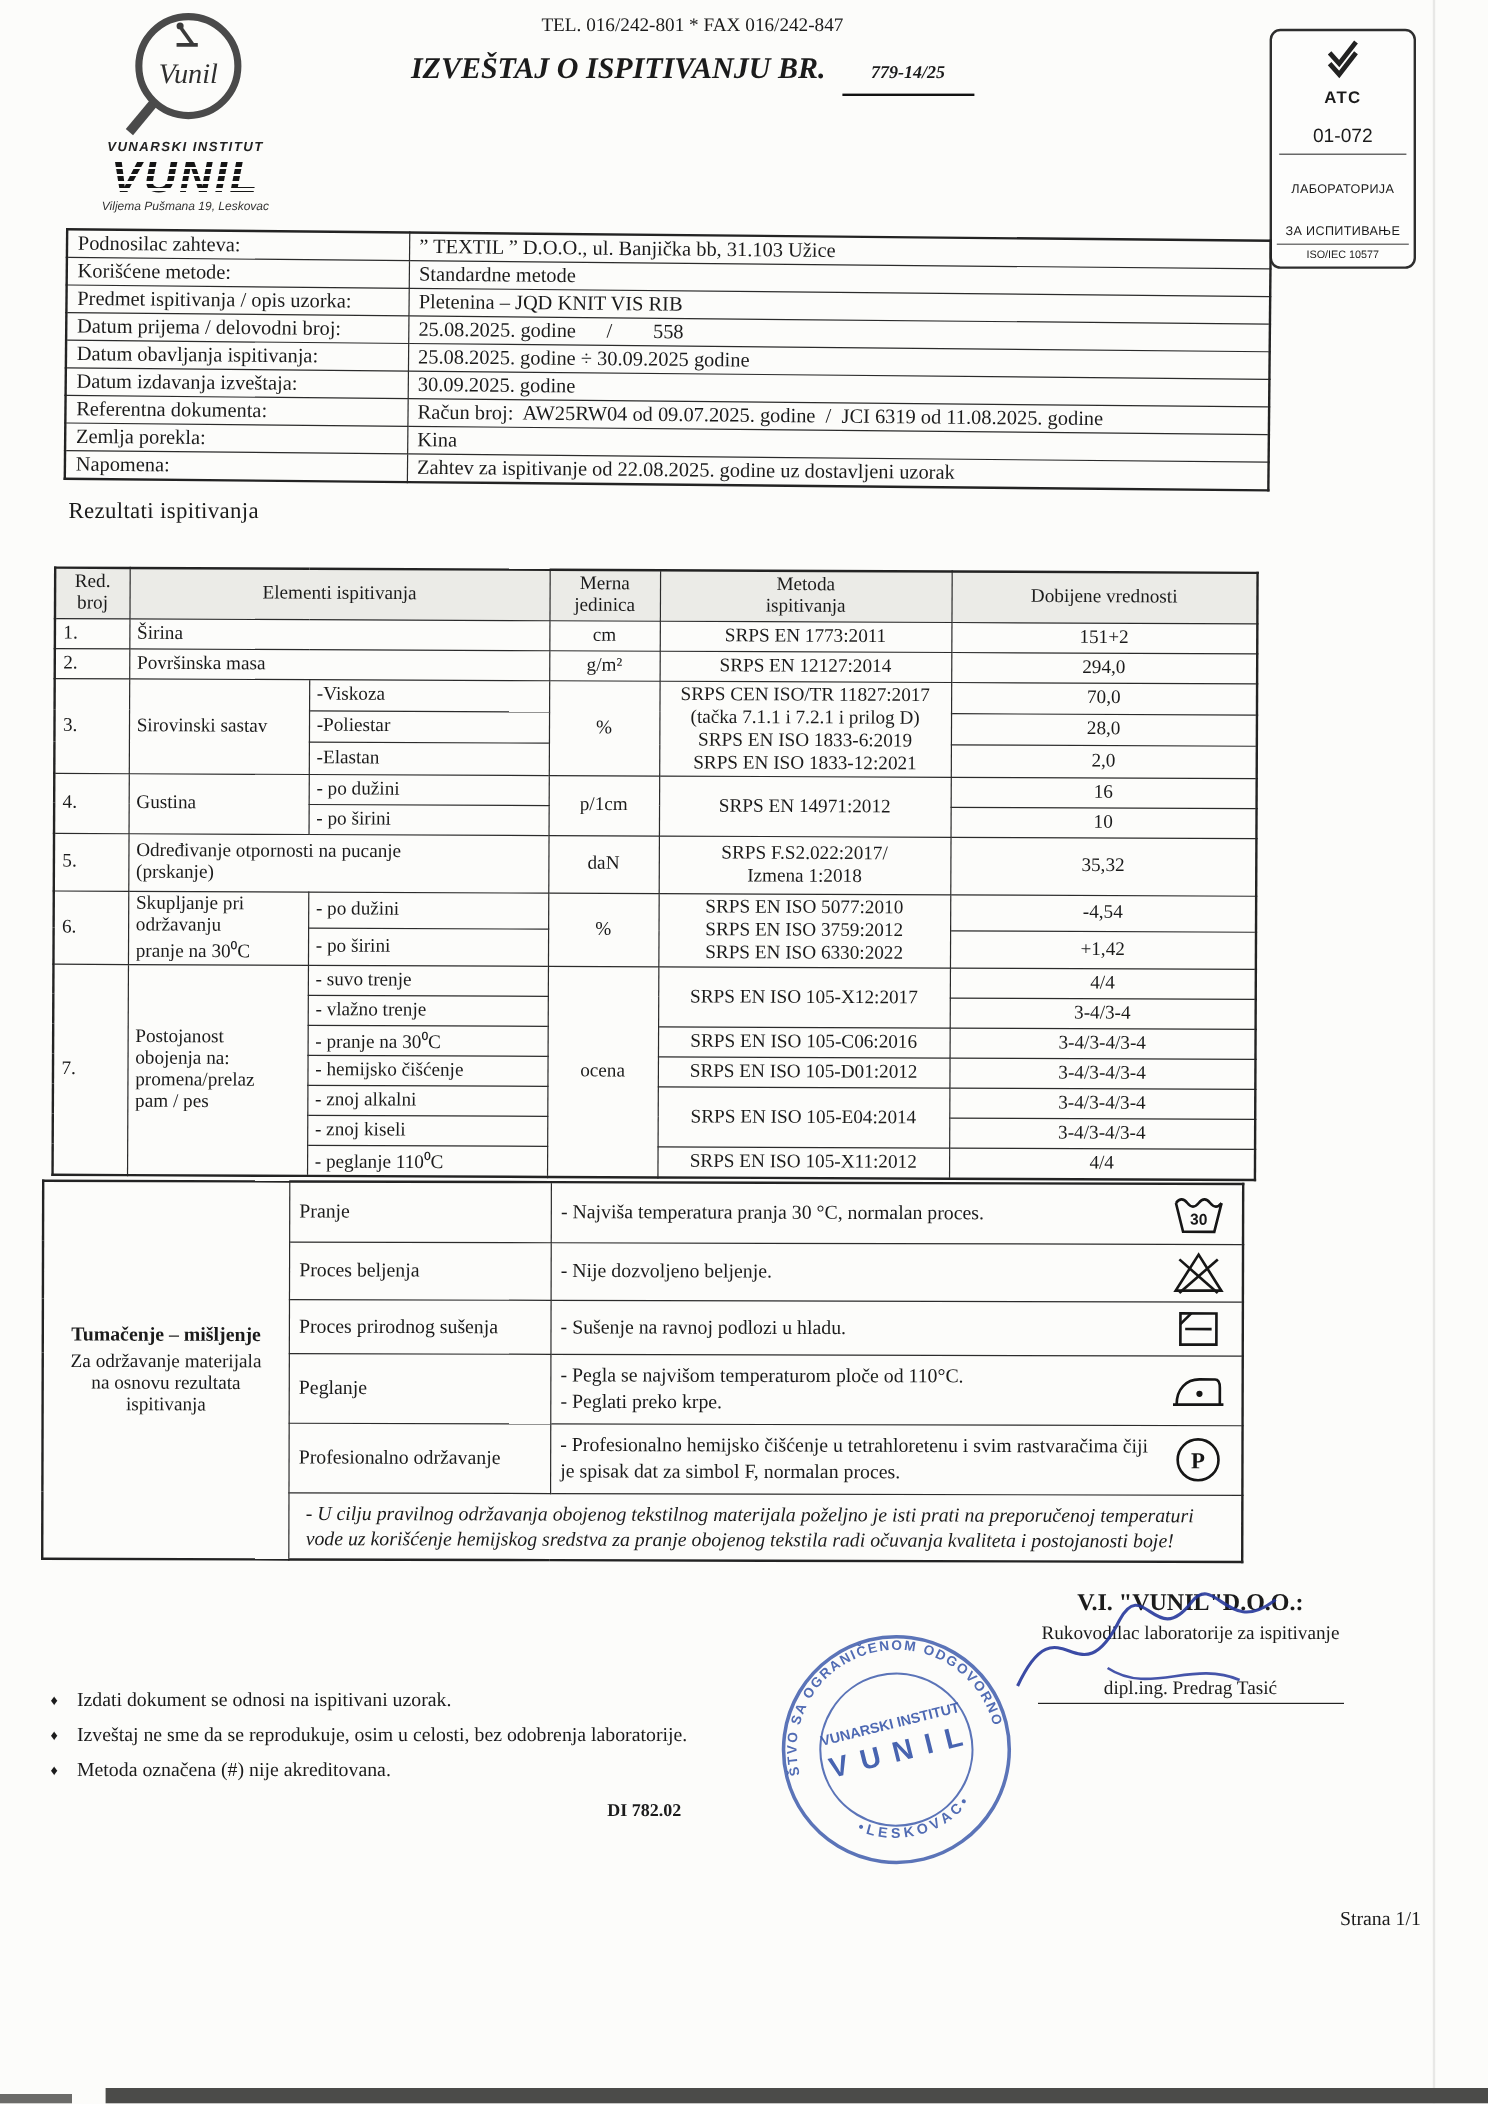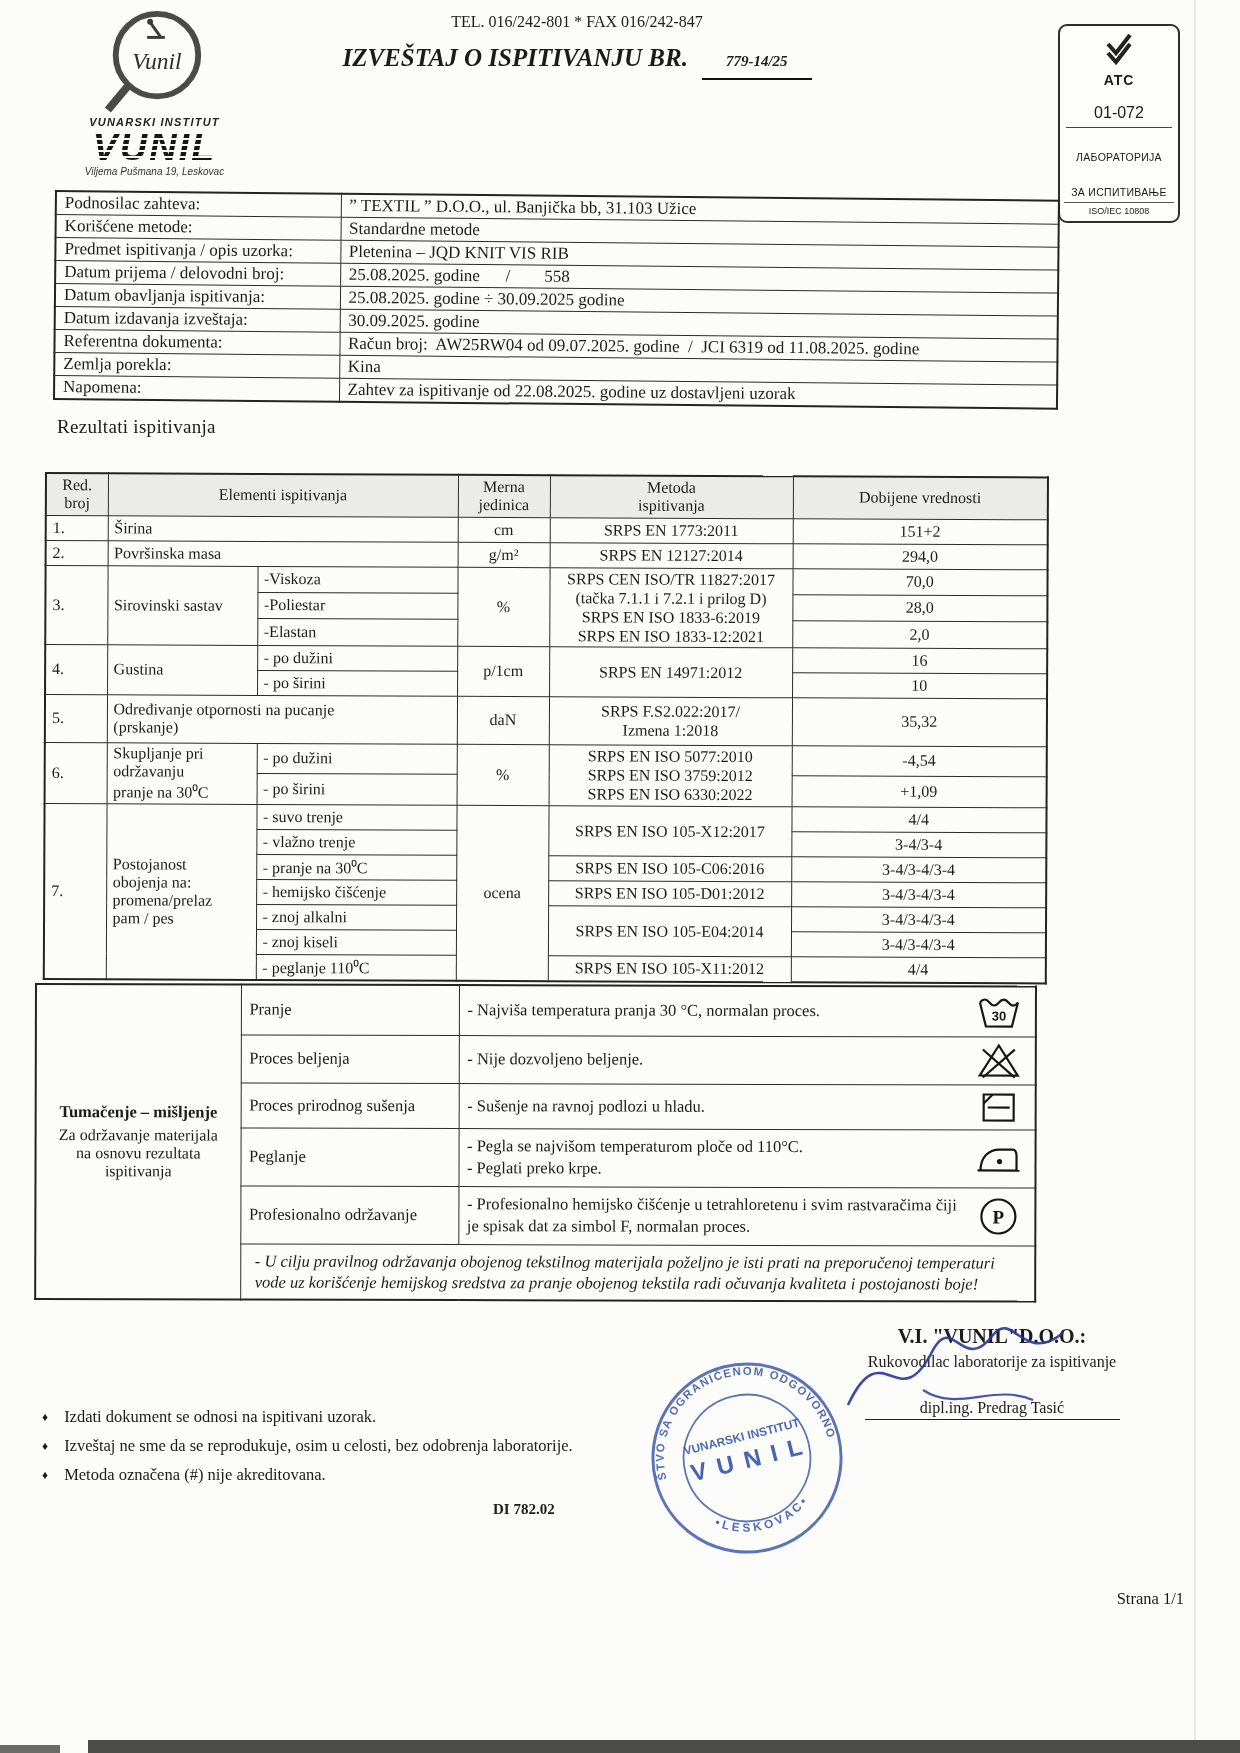--- a/index.html
+++ b/index.html
@@ -79,21 +79,21 @@
   .sign-block { position:absolute; right:58px; top:26px; width:380px; text-align:center; }
   .sign-company { font-size:20px; font-weight:bold; }
   .sign-role { font-size:16px; margin-top:5px; }
   .sign-name { font-size:16px; margin-top:28px; }
   .sign-line { border-top:1.6px solid #222; width:255px; margin:2px auto 0; }
   .stamp { position:absolute; left:648px; top:60px; width:198px; height:198px; transform:rotate(-14deg); opacity:.92; }
   .signature { position:absolute; left:828px; top:6px; width:250px; height:120px; }
   .notes { position:absolute; left:38px; top:108px; width:580px; }
   .note-item { display:flex; align-items:flex-start; margin-bottom:9px; font-size:16.5px; }
   .diamond { font-size:12px; margin:3px 16px 0 4px; }
-  .doc-code { position:absolute; left:493px; top:202px; font-size:15px; font-weight:bold; }
+  .doc-code { position:absolute; left:506px; top:202px; font-size:15px; font-weight:bold; }
   .page-no { position:absolute; right:56px; top:290px; font-size:16.5px; }
   svg text { font-family:"Liberation Sans", sans-serif; }
   .iconsvg { stroke:#161616; fill:none; stroke-width:2.2; }
 </style>
 </head>
 <body>
 
 <div class="scan-edge"></div>
 
 <header class="hdr">
@@ -121,21 +121,21 @@
   <div class="badge">
     <svg width="40" height="36" viewBox="0 0 40 36">
       <path d="M9 12 L17 21 L31 3" stroke="#222" stroke-width="4" fill="none"></path>
       <path d="M9 21 L17 30 L31 12" stroke="#222" stroke-width="4" fill="none"></path>
     </svg>
     <div class="badge-atc">ATC</div>
     <div class="badge-code">01-072</div>
     <div class="badge-div"></div>
     <div class="badge-l">ЛАБОРАТОРИЈА</div>
     <div class="badge-l">ЗА ИСПИТИВАЊЕ</div>
-    <div class="badge-iso">ISO/IEC 10808</div>
+    <div class="badge-iso">ISO/IEC 10577</div>
   </div>
 </header>
 
 <div class="info-wrap">
   <table class="info-table">
     <tbody>
         <tr>
           <td class="il">Podnosilac zahteva:</td>
           <td>” TEXTIL ” D.O.O., ul. Banjička bb, 31.103 Užice</td>
         </tr>
@@ -264,21 +264,21 @@
 pranje na 30⁰C</td>
       <td class="c-sub">- po dužini</td>
       <td class="c-unit" rowspan="2">%</td>
       <td class="c-met pre" rowspan="2">SRPS EN ISO 5077:2010
 SRPS EN ISO 3759:2012
 SRPS EN ISO 6330:2022</td>
       <td class="c-val">-4,54</td>
     </tr>
     <tr style="height:28px">
       <td class="c-sub">- po širini</td>
-      <td class="c-val">+1,09</td>
+      <td class="c-val">+1,42</td>
     </tr>
 
     <tr style="height:23px">
       <td class="c-num" rowspan="7" style="vertical-align:middle">7.</td>
       <td class="c-name pre" rowspan="7">Postojanost
 obojenja na:
 promena/prelaz
 pam / pes</td>
       <td class="c-sub">- suvo trenje</td>
       <td class="c-unit" rowspan="7">ocena</td>

